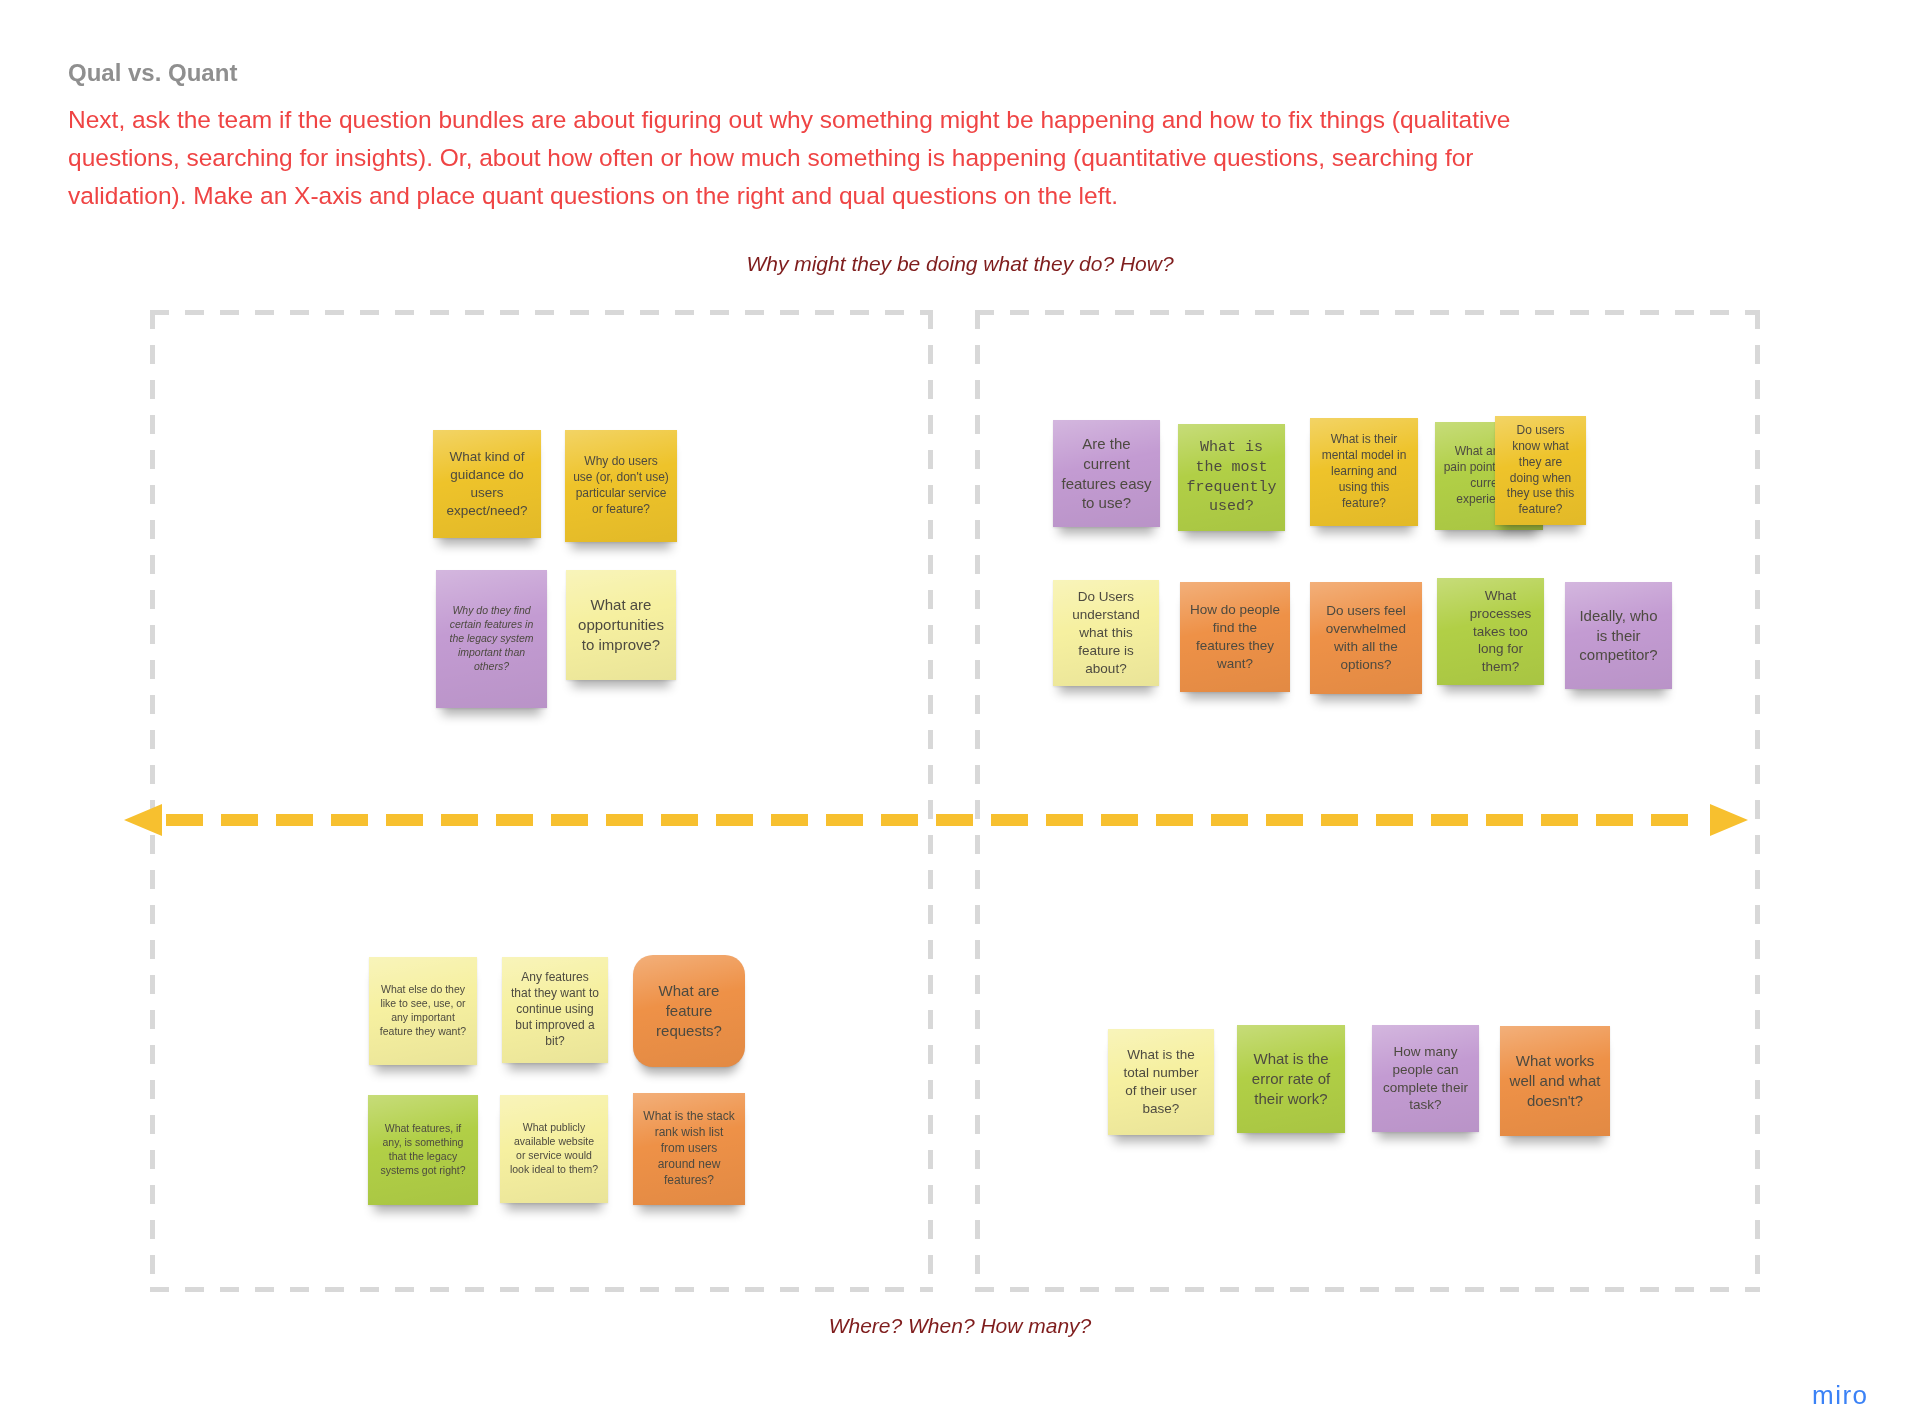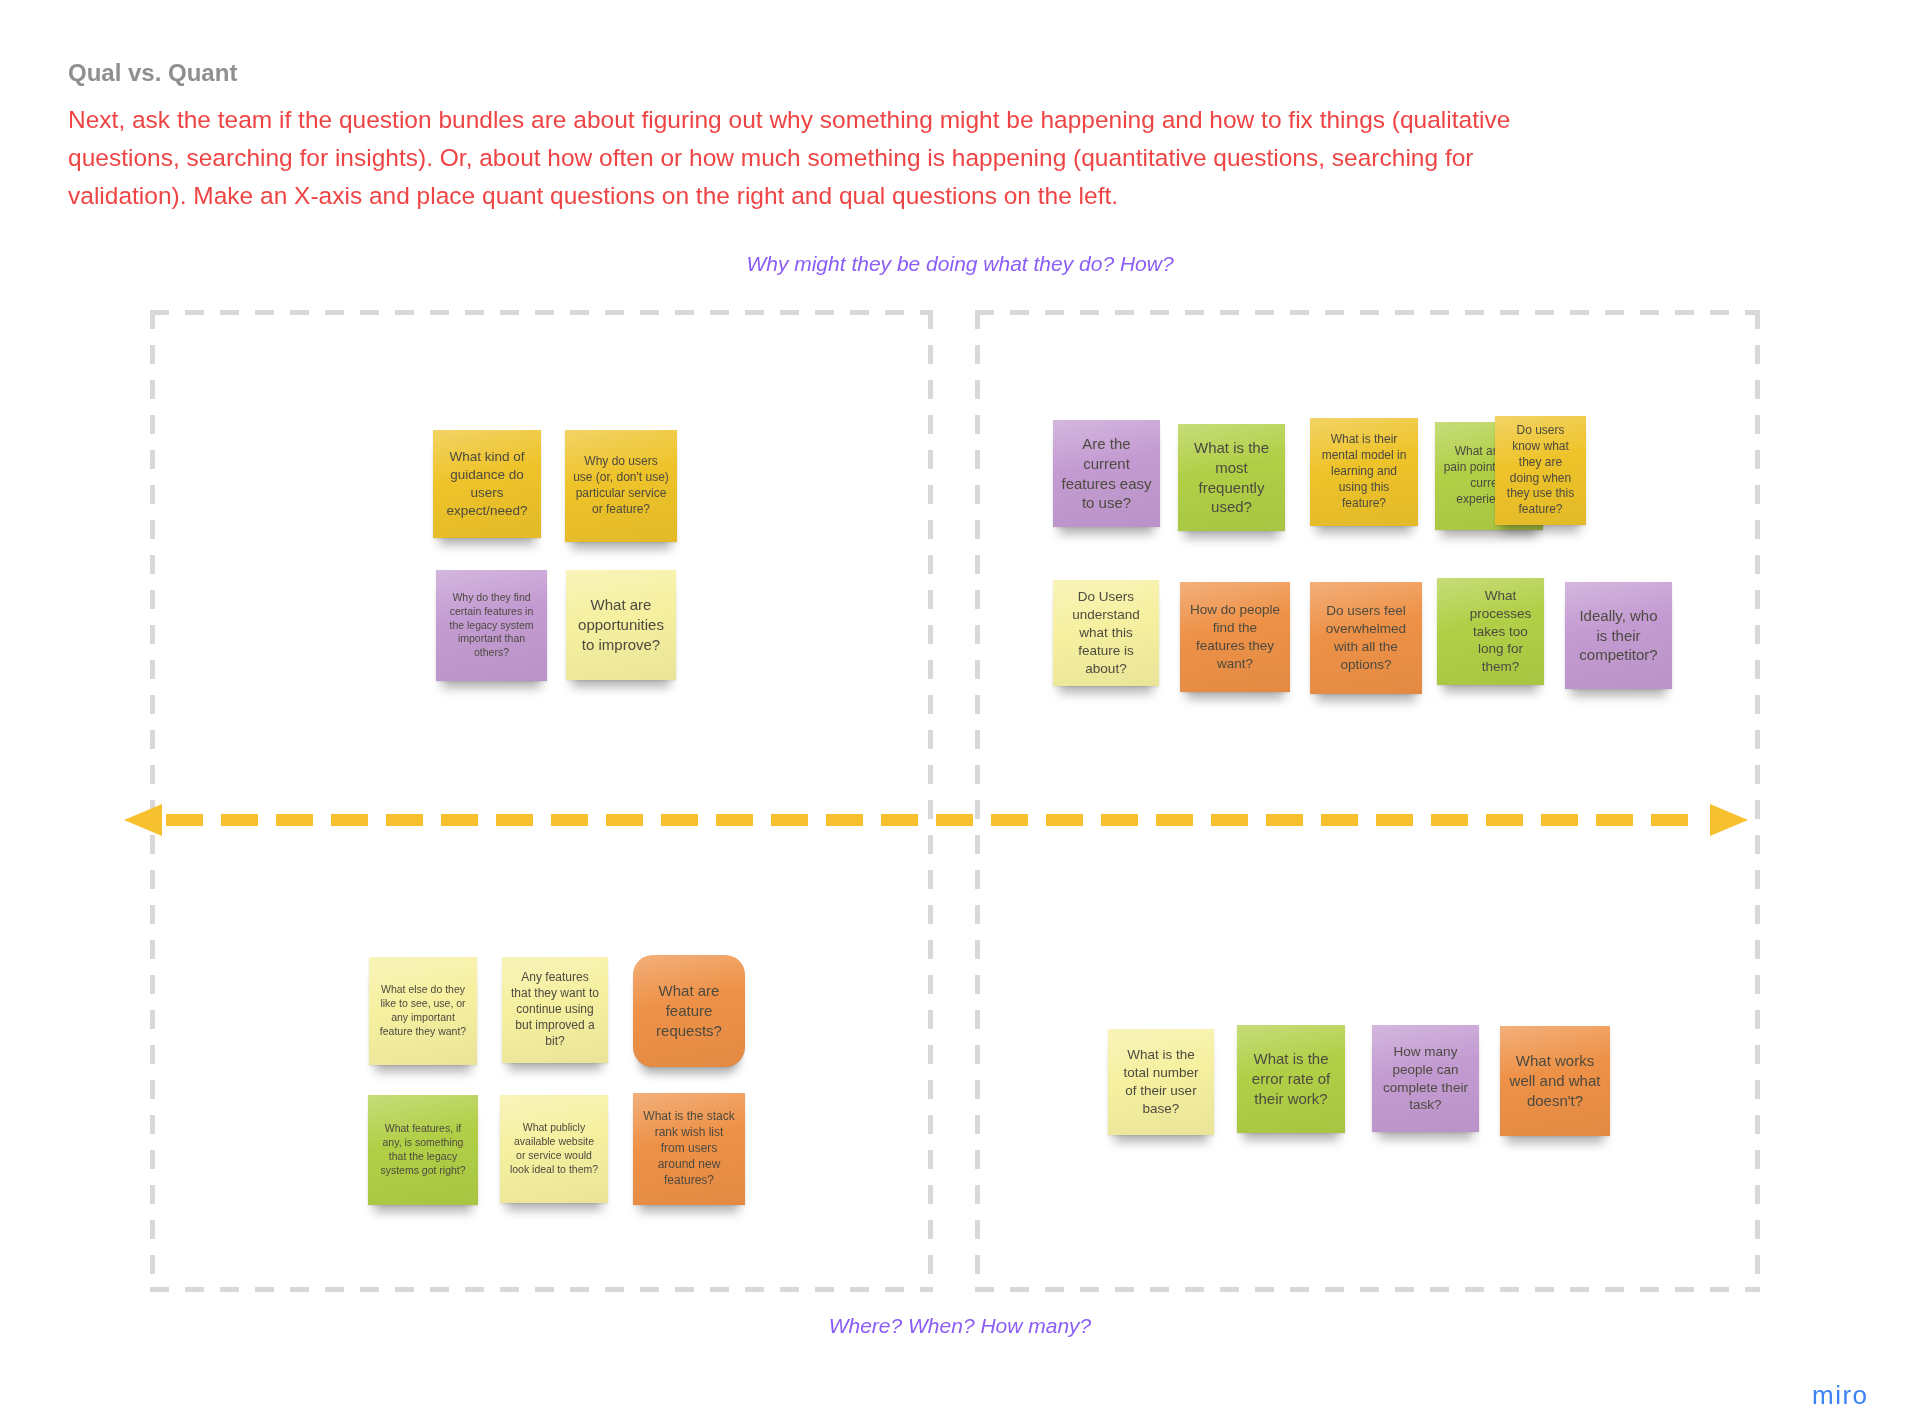--- a/index.html
+++ b/index.html
@@ -10,21 +10,21 @@
   .board { position:absolute; inset:0; }
 
   
   .header { position:absolute; left:68px; top:58px; width:1445px; }
   .title { margin:0 0 13px 0; font-size:24px; line-height:30px; font-weight:700; color:#8f8f8f; }
   .desc  { margin:0; font-size:24.5px; line-height:38px; font-weight:400; color:#ef4444; }
 
   
   .axis-label {
     position:absolute; left:0; width:1920px; text-align:center;
-    font-style:italic; font-size:21px; color:#8b5cf6;
+    font-style:italic; font-size:21px; color:#7f1d1d;
   }
   .axis-label.top { top:252px; }
   .axis-label.bottom { top:1314px; }
 
   
   .qbox { position:absolute; top:310px; height:982px; }
   .qbox.left  { left:150px; width:783px; }
   .qbox.right { left:975px; width:785px; }
   .qbox {
     --dash:#d8d8d8;
@@ -85,24 +85,24 @@
 
   <div class="arrow">
     <span class="head left"></span>
     <span class="shaft"></span>
     <span class="head right"></span>
   </div>
 
   <div id="notes-layer">
       <div class="sticky" style="left: 433px; top: 430px; width: 108px; height: 108px; background-color: rgb(238, 195, 42); font-size: 13.5px;">What kind of guidance do users expect/need?</div>
       <div class="sticky" style="left: 565px; top: 430px; width: 112px; height: 112px; background-color: rgb(238, 195, 42); font-size: 12px;">Why do users use (or, don't use) particular service or feature?</div>
-      <div class="sticky" style="left: 436px; top: 570px; width: 111px; height: 111px; background-color: rgb(195, 155, 210); font-size: 10.5px;">Why do they find certain features in the legacy system important than others?</div>
+      <div class="sticky" style="left: 436px; top: 570px; width: 111px; height: 138px; background-color: rgb(195, 155, 210); font-size: 10.5px; font-style: italic;">Why do they find certain features in the legacy system important than others?</div>
       <div class="sticky" style="left: 566px; top: 570px; width: 110px; height: 110px; background-color: rgb(246, 240, 160); font-size: 15px;">What are opportunities to improve?</div>
       <div class="sticky" style="left: 1053px; top: 420px; width: 107px; height: 107px; background-color: rgb(195, 155, 210); font-size: 15px;">Are the current features easy to use?</div>
-      <div class="sticky" style="left: 1178px; top: 424px; width: 107px; height: 107px; background-color: rgb(177, 207, 70); font-size: 15px;">What is the most frequently used?</div>
+      <div class="sticky" style="left: 1178px; top: 424px; width: 107px; height: 107px; background-color: rgb(177, 207, 70); font-size: 15px; font-family: Liberation Mono, monospace;">What is the most frequently used?</div>
       <div class="sticky" style="left: 1310px; top: 418px; width: 108px; height: 108px; background-color: rgb(238, 195, 42); font-size: 12px;">What is their mental model in learning and using this feature?</div>
       <div class="sticky" style="left: 1435px; top: 422px; width: 108px; height: 108px; background-color: rgb(177, 207, 70); font-size: 12px;">What are the pain points in the current experience?</div>
       <div class="sticky" style="left: 1495px; top: 416px; width: 91px; height: 109px; background-color: rgb(238, 195, 42); font-size: 12px;">Do users know what they are doing when they use this feature?</div>
       <div class="sticky" style="left: 1053px; top: 580px; width: 106px; height: 106px; background-color: rgb(246, 240, 160); font-size: 13.5px;">Do Users understand what this feature is about?</div>
       <div class="sticky" style="left: 1180px; top: 582px; width: 110px; height: 110px; background-color: rgb(238, 145, 71); font-size: 13.5px;">How do people find the features they want?</div>
       <div class="sticky" style="left: 1310px; top: 582px; width: 112px; height: 112px; background-color: rgb(238, 145, 71); font-size: 13.5px;">Do users feel overwhelmed with all the options?</div>
       <div class="sticky" style="left: 1437px; top: 578px; width: 107px; height: 107px; background-color: rgb(177, 207, 70); font-size: 13.5px; padding-left: 28px;">What processes takes too long for them?</div>
       <div class="sticky" style="left: 1565px; top: 582px; width: 107px; height: 107px; background-color: rgb(195, 155, 210); font-size: 15px;">Ideally, who is their competitor?</div>
       <div class="sticky" style="left: 369px; top: 957px; width: 108px; height: 108px; background-color: rgb(246, 240, 160); font-size: 10.5px;">What else do they like to see, use, or any important feature they want?</div>
       <div class="sticky" style="left: 502px; top: 957px; width: 106px; height: 106px; background-color: rgb(246, 240, 160); font-size: 12px;">Any features that they want to continue using but improved a bit?</div>

